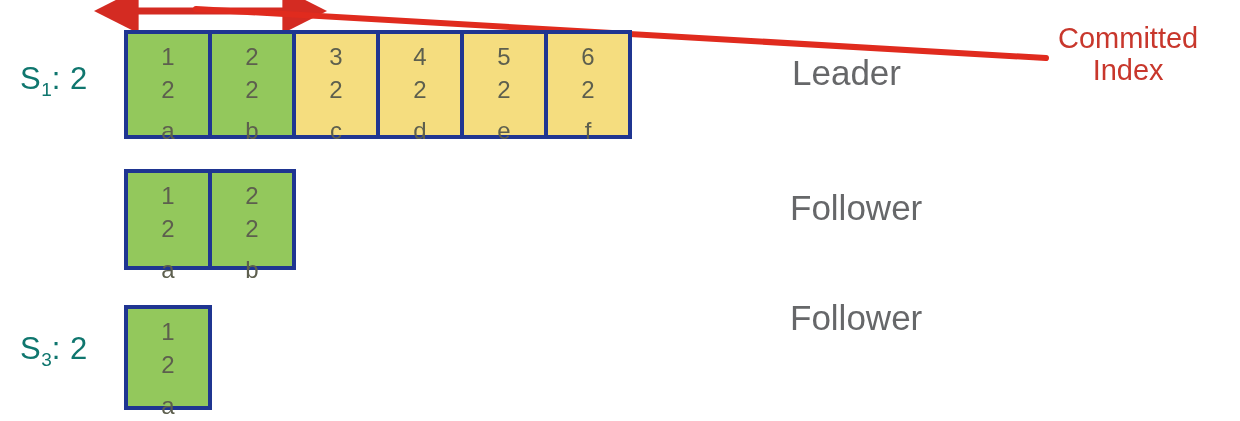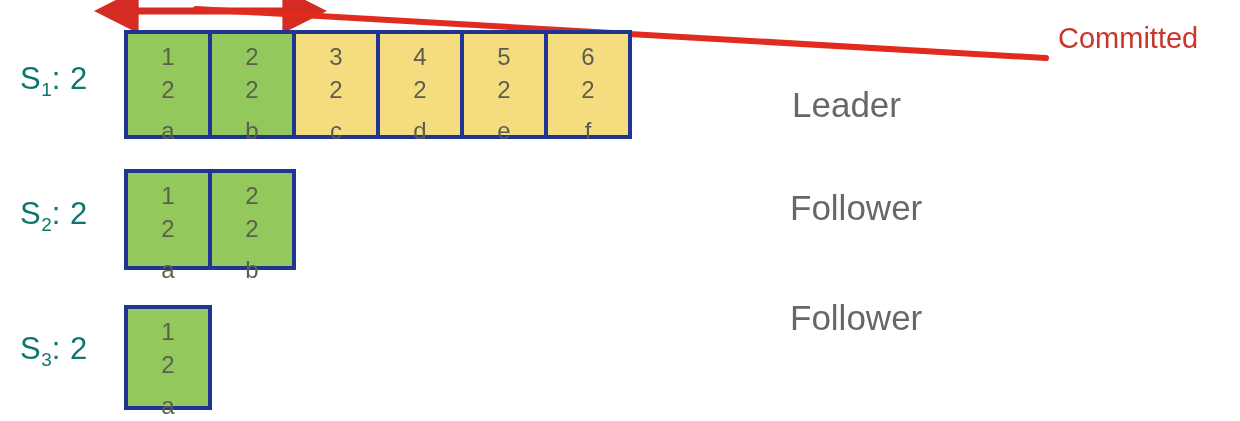--- a/index.html
+++ b/index.html
@@ -103,25 +103,22 @@
       <span class="term">2</span>
       <span class="cmd">e</span>
     </div>
     <div class="cell yellow" style="width:88px;height:109px;">
       <span class="idx">6</span>
       <span class="term">2</span>
       <span class="cmd">f</span>
     </div>
   </div>
 
-  <div class="role" style="left:792px;top:55px;margin-top:32px;">Leader</div>
+  <div class="role" style="left:792px;top:55px;">Leader</div>
 
-  <div class="srv-label" style="left:20px;top:198px;">
-    <span>S</span><span class="sub">2</span><span>: 2</span>
-  </div>
 
   <div class="logrow" style="left:124px;top:169px;height:101px;">
     <div class="cell green" style="width:88px;height:101px;">
       <span class="idx">1</span>
       <span class="term">2</span>
       <span class="cmd">a</span>
     </div>
     <div class="cell green" style="width:88px;height:101px;">
       <span class="idx">2</span>
       <span class="term">2</span>
@@ -140,15 +137,16 @@
       <span class="idx">1</span>
       <span class="term">2</span>
       <span class="cmd">a</span>
     </div>
   </div>
 
   <div class="role" style="left:790px;top:300px;">Follower</div>
 
   <div class="ci-text" style="left:1058px;top:22px;">
     <div>Committed</div>
+    <div>Index</div>
   </div>
 
 </div>
 
 </body></html>

